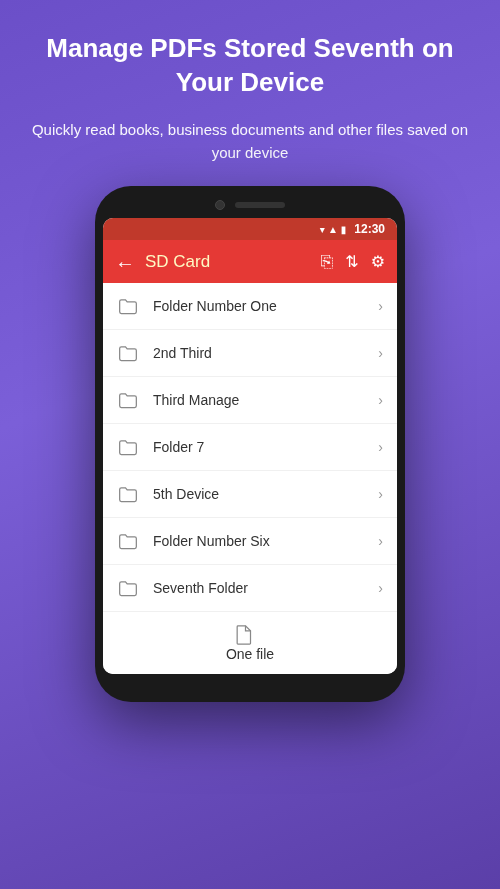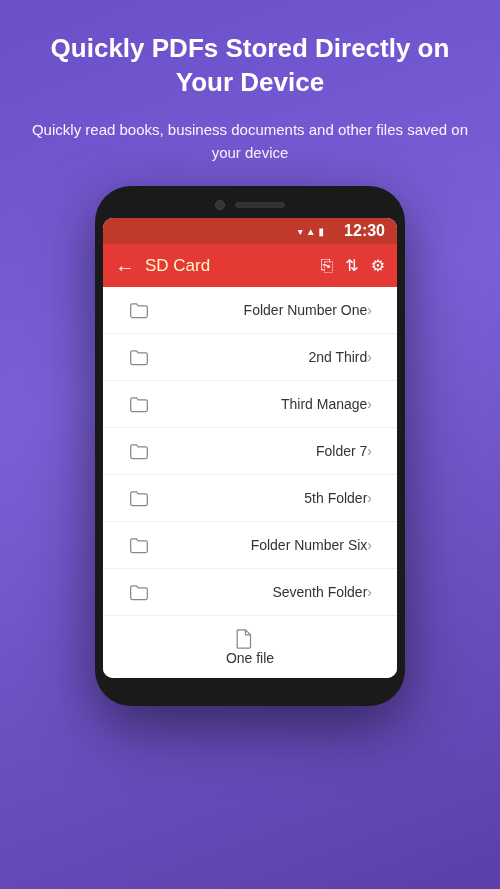--- a/index.html
+++ b/index.html
@@ -90,23 +90,23 @@
     }
 
     .status-icons {
       display: flex;
       align-items: center;
       gap: 3px;
     }
 
     .status-time {
       color: white;
-      font-size: 16px;
+      font-size: 12px;
       font-weight: bold;
-      margin-left: 16px;
+      margin-left: 4px;
     }
 
     .signal-icon, .wifi-icon, .battery-icon {
       color: white;
       font-size: 10px;
     }
 
     
     .app-toolbar {
       background: #e53935;
@@ -143,24 +143,23 @@
     }
 
     
     .file-list {
       background: white;
     }
 
     .file-item {
       display: flex;
       align-items: center;
-      padding: 12px 25px;
+      padding: 12px 14px;
       border-bottom: 1px solid #f0f0f0;
       cursor: pointer;
-      text-align: right;
     }
 
     .file-item:last-child {
       border-bottom: none;
       flex-direction: column;
     }
 
     .file-icon {
       width: 22px;
       height: 22px;
@@ -196,21 +195,21 @@
 
     
     .phone-bottom {
       height: 14px;
     }
   </style>
 </head>
 <body>
 
 <div class="hero-text">
-  <div class="hero-title">Quickly PDFs Stored Directly on Your Device</div>
+  <div class="hero-title">Manage PDFs Stored Seventh on Your Device</div>
   <div class="hero-subtitle">Quickly read books, business documents and other files saved on your device</div>
 </div>
 
 <div class="phone-shell">
 
   <div class="phone-top-bar">
     <div class="camera"></div>
     <div class="speaker"></div>
   </div>
 
@@ -277,21 +276,21 @@
           </div>
           <span class="file-name">Folder 7</span>
           <span class="file-arrow">›</span>
         </div>
         <div class="file-item">
           <div class="file-icon">
             <svg class="folder-svg" viewBox="0 0 24 20" fill="none" xmlns="http://www.w3.org/2000/svg">
         <path d="M2 4.5C2 3.4 2.9 2.5 4 2.5H9L11 5H20C21.1 5 22 5.9 22 7V17C22 18.1 21.1 19 20 19H4C2.9 19 2 18.1 2 17V4.5Z" stroke="#888" stroke-width="1.5" fill="none"></path>
       </svg>
           </div>
-          <span class="file-name">5th Folder</span>
+          <span class="file-name">5th Device</span>
           <span class="file-arrow">›</span>
         </div>
         <div class="file-item">
           <div class="file-icon">
             <svg class="folder-svg" viewBox="0 0 24 20" fill="none" xmlns="http://www.w3.org/2000/svg">
         <path d="M2 4.5C2 3.4 2.9 2.5 4 2.5H9L11 5H20C21.1 5 22 5.9 22 7V17C22 18.1 21.1 19 20 19H4C2.9 19 2 18.1 2 17V4.5Z" stroke="#888" stroke-width="1.5" fill="none"></path>
       </svg>
           </div>
           <span class="file-name">Folder Number Six</span>
           <span class="file-arrow">›</span>

